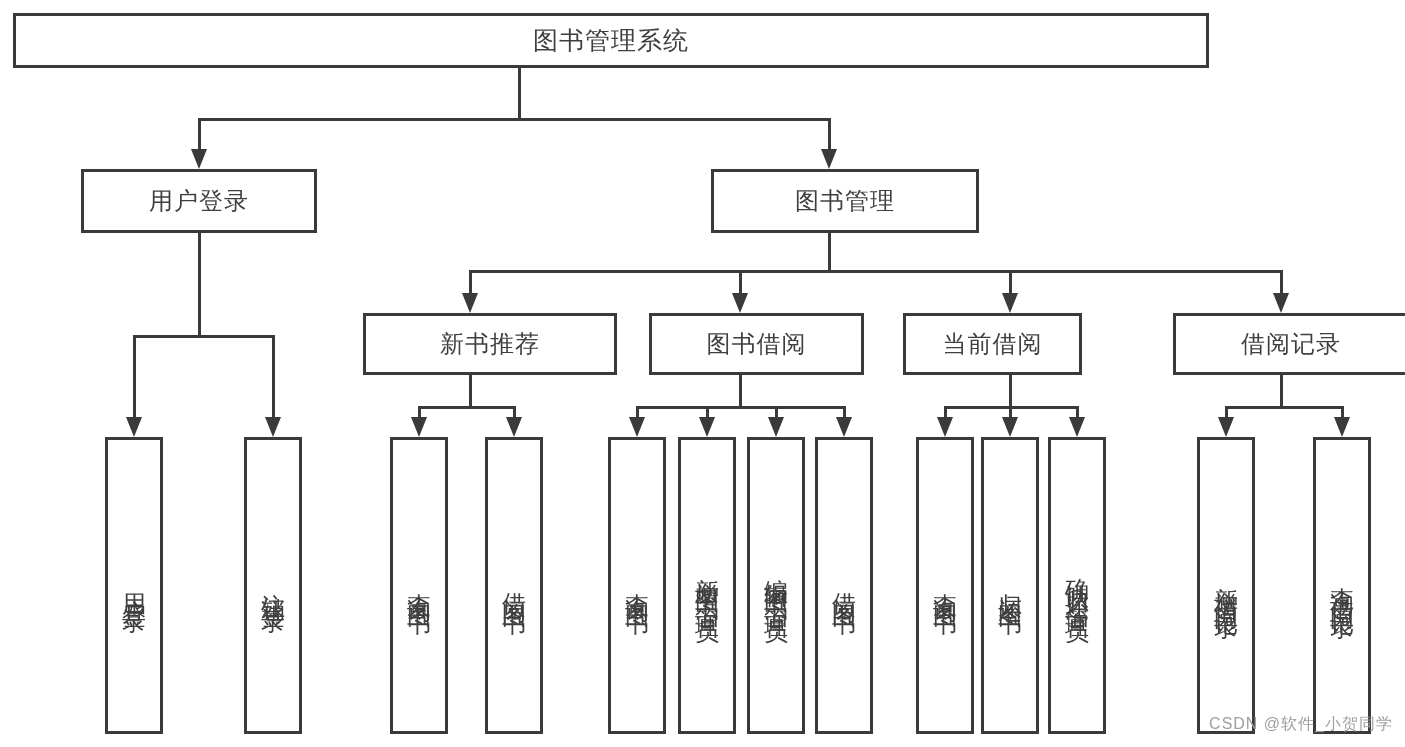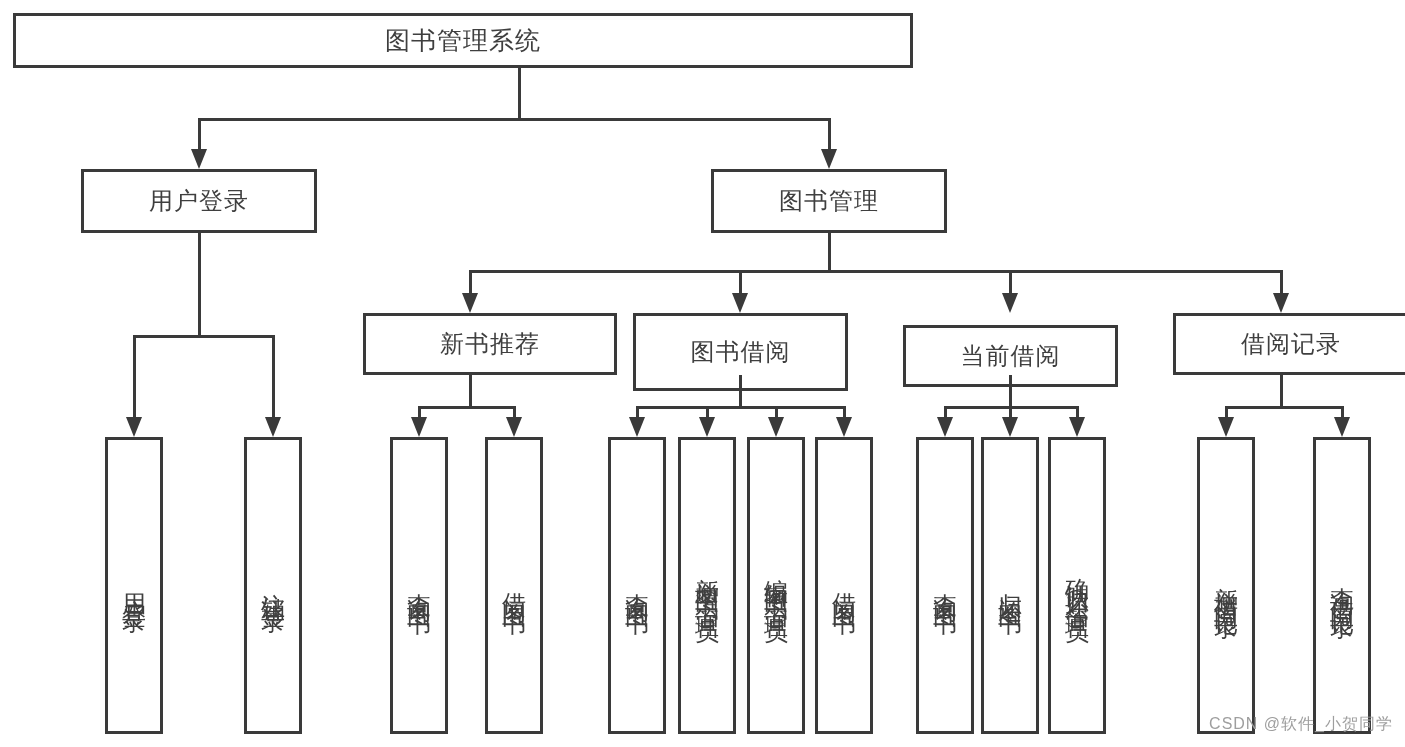--- a/index.html
+++ b/index.html
@@ -32,53 +32,53 @@
   .watermark{
     position:absolute;right:12px;top:714px;font-size:16px;color:#9e9e9e;
     letter-spacing:1px;white-space:nowrap;
   }
 </style>
 </head>
 <body>
 
 <div class="canvas">
 
-  <div class="box root" style="left:13px;top:13px;width:900px;height:55px;">图书管理系统</div>
+  <div class="box root" style="left:13px;top:13px;width:1196px;height:55px;">图书管理系统</div>
 
   <div class="vl" style="left:518px;top:68px;height:50px;"></div>
   <div class="hl" style="left:198px;top:118px;width:633px;"></div>
   <div class="vl" style="left:198px;top:118px;height:34px;"></div>
   <div class="arw" style="left:191px;top:149px;"></div>
   <div class="vl" style="left:828px;top:118px;height:34px;"></div>
   <div class="arw" style="left:821px;top:149px;"></div>
 
   <div class="box" style="left:81px;top:169px;width:236px;height:64px;">用户登录</div>
-  <div class="box" style="left:711px;top:169px;width:236px;height:64px;">图书管理</div>
+  <div class="box" style="left:711px;top:169px;width:268px;height:64px;">图书管理</div>
 
   <div class="vl" style="left:198px;top:233px;height:104px;"></div>
   <div class="hl" style="left:133px;top:335px;width:142px;"></div>
   <div class="vl" style="left:133px;top:335px;height:85px;"></div>
   <div class="arw" style="left:126px;top:417px;"></div>
   <div class="vl" style="left:272px;top:335px;height:85px;"></div>
   <div class="arw" style="left:265px;top:417px;"></div>
 
   <div class="vl" style="left:828px;top:233px;height:39px;"></div>
   <div class="hl" style="left:469px;top:270px;width:814px;"></div>
   <div class="vl" style="left:469px;top:270px;height:26px;"></div>
   <div class="arw" style="left:462px;top:293px;"></div>
   <div class="vl" style="left:739px;top:270px;height:26px;"></div>
   <div class="arw" style="left:732px;top:293px;"></div>
   <div class="vl" style="left:1009px;top:270px;height:26px;"></div>
   <div class="arw" style="left:1002px;top:293px;"></div>
   <div class="vl" style="left:1280px;top:270px;height:26px;"></div>
   <div class="arw" style="left:1273px;top:293px;"></div>
 
   <div class="box" style="left:363px;top:313px;width:254px;height:62px;">新书推荐</div>
-  <div class="box" style="left:633px;top:313px;width:215px;height:78px;">图书借阅</div>
-  <div class="box" style="left:903px;top:313px;width:215px;height:62px;margin-top:12px;">当前借阅</div>
+  <div class="box" style="left:649px;top:313px;width:215px;height:62px;">图书借阅</div>
+  <div class="box" style="left:903px;top:313px;width:179px;height:62px;">当前借阅</div>
   <div class="box" style="left:1173px;top:313px;width:236px;height:62px;">借阅记录</div>
 
   <div class="vl" style="left:469px;top:375px;height:33px;"></div>
   <div class="hl" style="left:418px;top:406px;width:98px;"></div>
   <div class="vl" style="left:418px;top:406px;height:14px;"></div>
   <div class="arw" style="left:411px;top:417px;"></div>
   <div class="vl" style="left:513px;top:406px;height:14px;"></div>
   <div class="arw" style="left:506px;top:417px;"></div>
 
   <div class="vl" style="left:739px;top:375px;height:33px;"></div>

